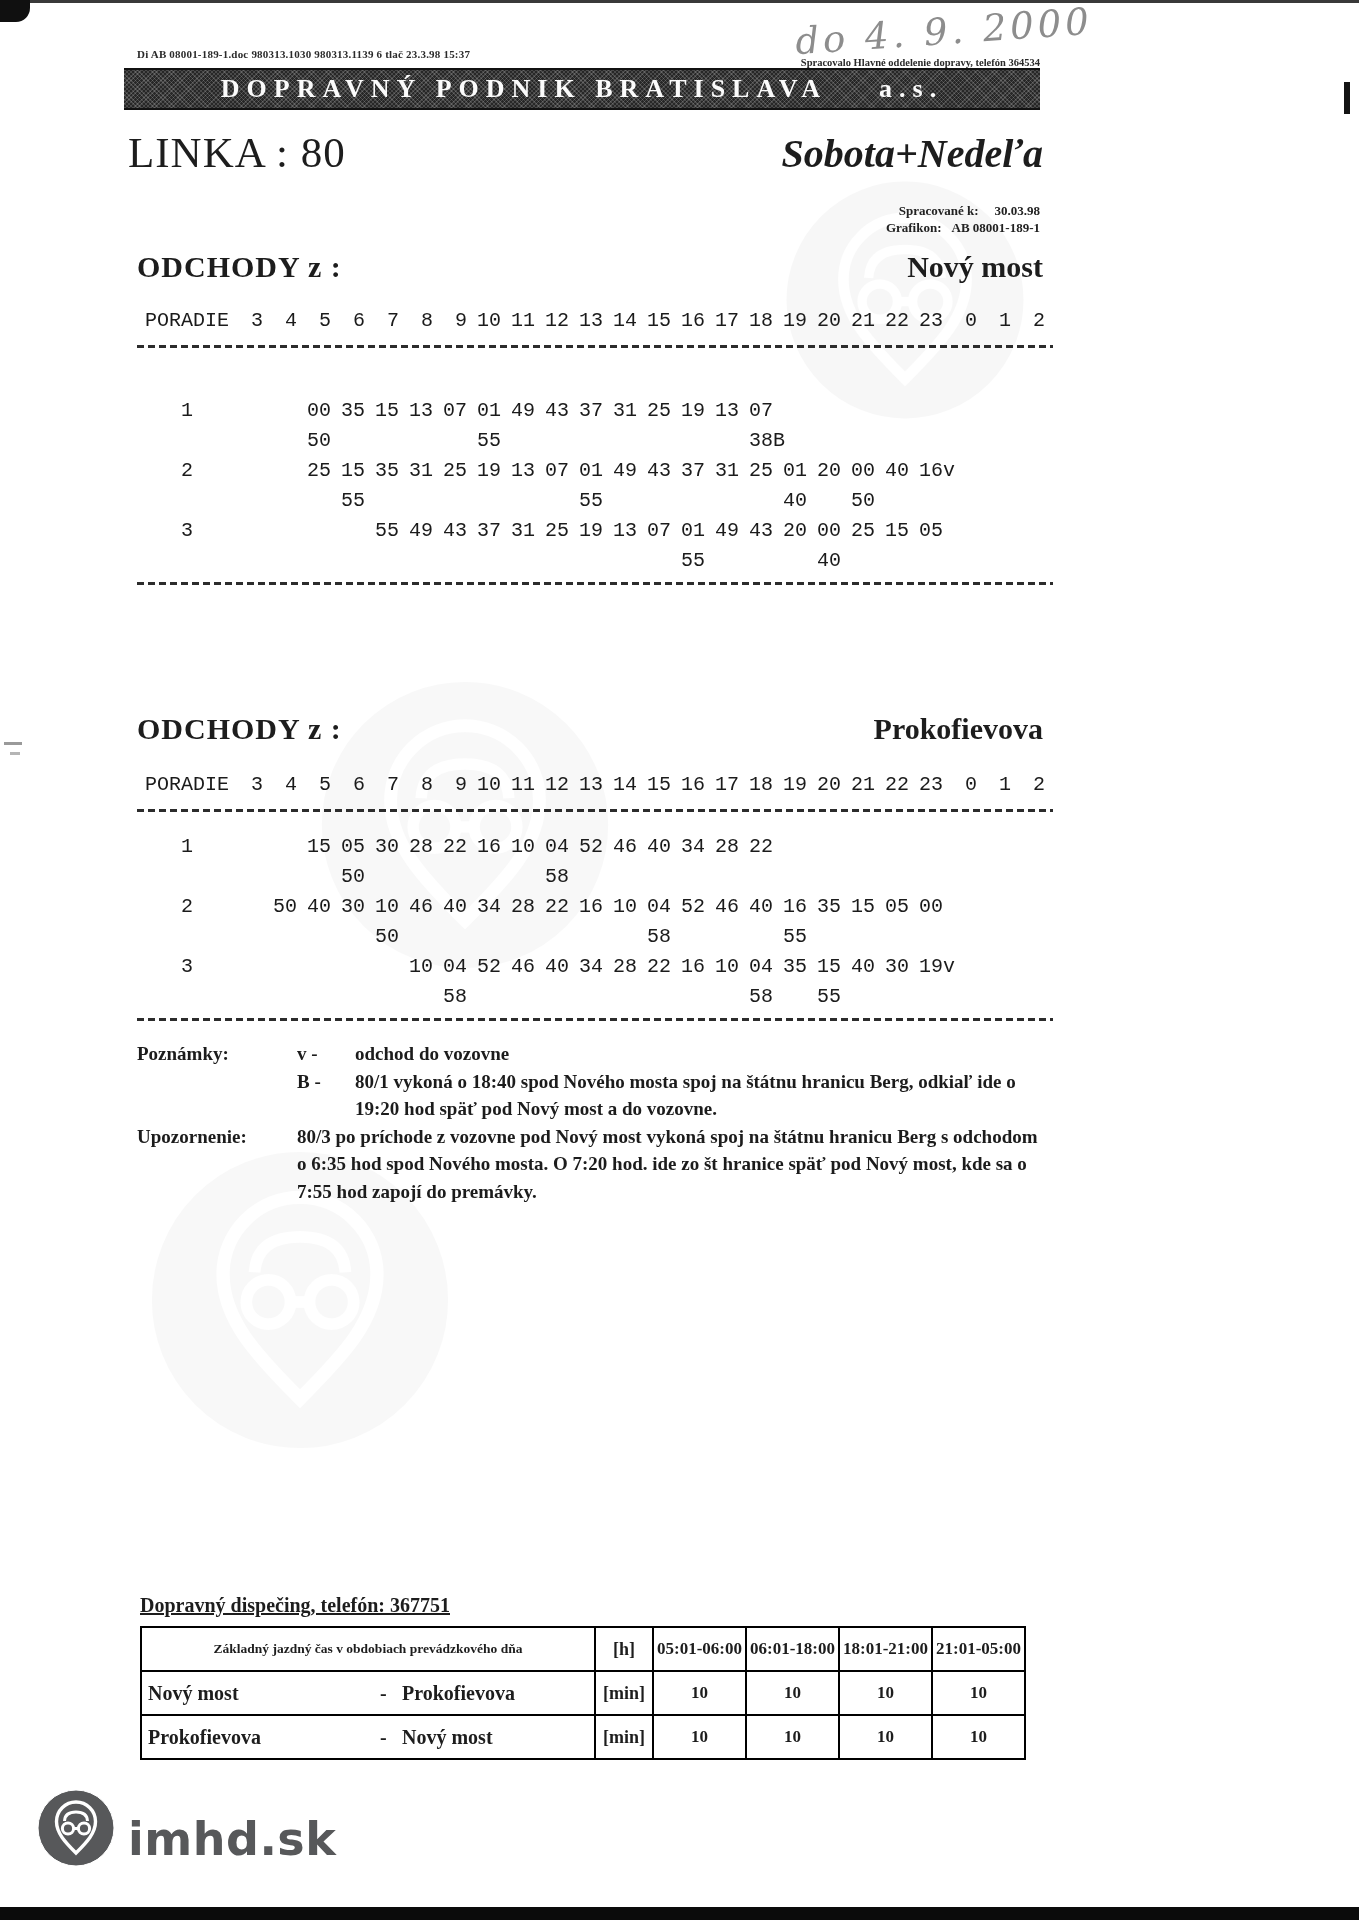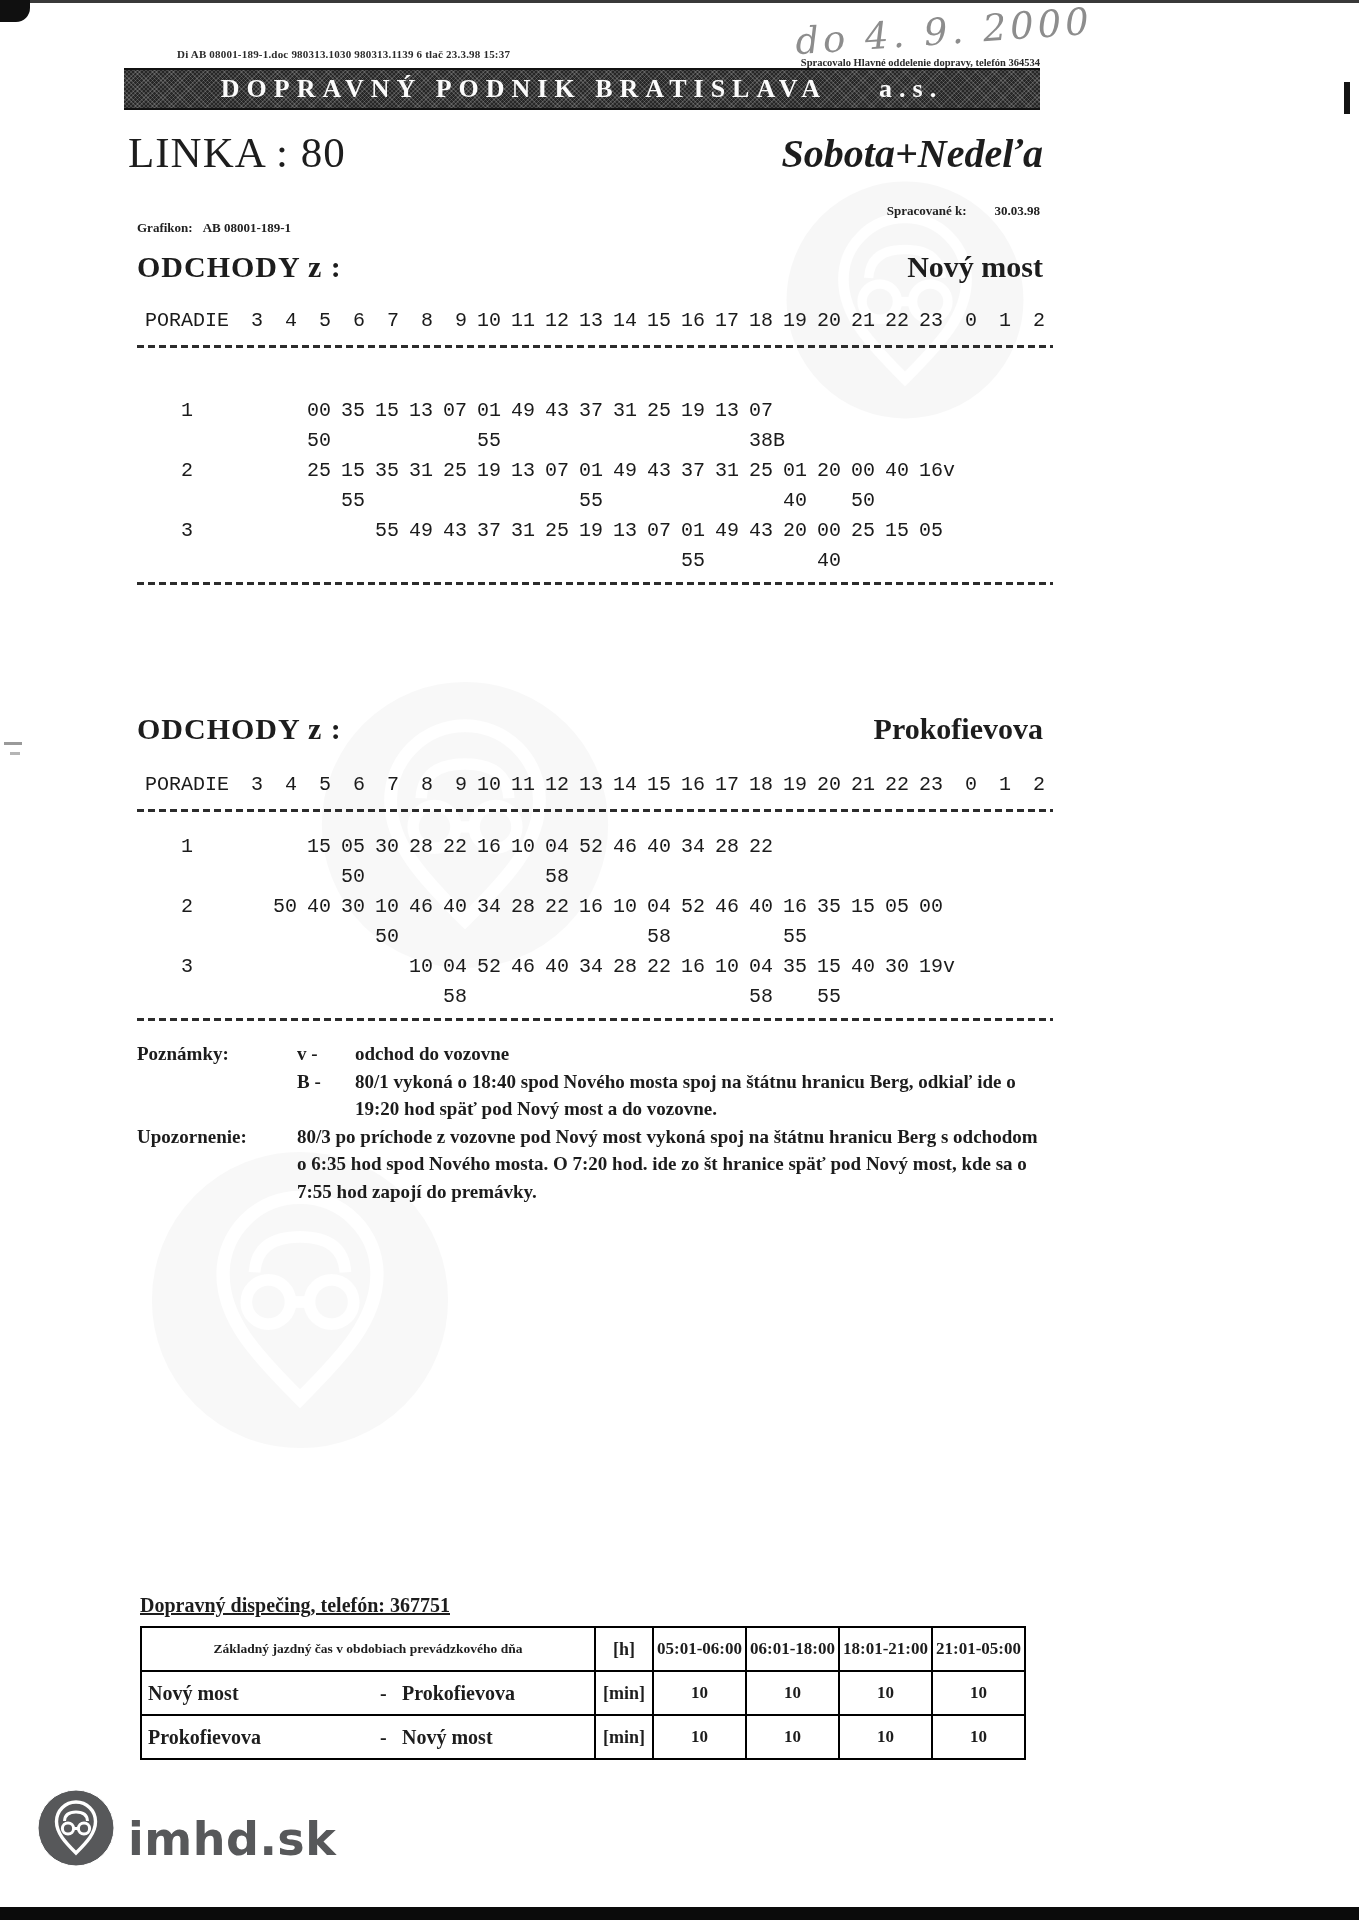--- a/index.html
+++ b/index.html
@@ -12,40 +12,40 @@
   .corner-blob{left:0;top:0;width:30px;height:22px;background:#101010;border-bottom-right-radius:14px;}
   .edge-right-mark{left:1344px;top:82px;width:6px;height:32px;background:#141414;}
   .edge-bottom{left:0;bottom:0;width:1359px;height:13px;background:#0b0b0b;}
   .left-nick{left:4px;top:742px;width:18px;height:3px;background:#9a9a9a;}
   .left-nick2{left:10px;top:752px;width:10px;height:3px;background:#b5b5b5;}
 
   
   .wm{opacity:1;pointer-events:none;}
 
   
-  .print-left{left:137px;top:48px;font-size:11px;font-weight:bold;color:#2a2a2a;letter-spacing:.2px;margin-left:40px;}
+  .print-left{left:137px;top:48px;font-size:11px;font-weight:bold;color:#2a2a2a;letter-spacing:.2px;}
   .print-right{top:57px;width:903px;left:137px;text-align:right;font-size:10.5px;font-weight:bold;color:#2a2a2a;}
 
   .handwriting{left:795px;top:10px;font-family:"DejaVu Serif",serif;font-style:italic;
                font-size:37px;color:#8d8d8d;letter-spacing:4px;transform:rotate(-4deg);white-space:nowrap;}
 
   
   .banner{left:124px;top:68px;width:916px;height:38px;background-color:#272727;
     background-image:repeating-linear-gradient(45deg, rgba(255,255,255,.16) 0 1px, transparent 1px 3px),
                      repeating-linear-gradient(135deg, rgba(255,255,255,.16) 0 1px, transparent 1px 3px);
     border-top:2px solid #111;border-bottom:2px solid #111;
     display:flex;align-items:center;justify-content:center;gap:52px;}
   .banner span{color:#fbfbfb;font-weight:bold;font-size:26px;letter-spacing:7px;white-space:nowrap;}
 
   .line-title{left:128px;top:128px;font-size:43px;font-weight:normal;letter-spacing:1px;}
   .days-title{left:137px;top:130px;width:906px;text-align:right;font-size:40px;font-weight:bold;font-style:italic;}
 
   .meta{left:137px;top:202px;width:903px;text-align:right;font-size:13px;font-weight:bold;line-height:17px;color:#222;}
-  .meta .row{display:flex;justify-content:flex-end;gap:28px;}
-  .meta .row2{display:flex;gap:10px;}
+  .meta .row{display:flex;justify-content:flex-end;gap:16px;}
+  .meta .row2{display:flex;justify-content:flex-end;gap:10px;}
 
   .section-title{font-size:30px;font-weight:bold;letter-spacing:1px;}
   .stop-title{width:906px;text-align:right;font-size:30px;font-weight:bold;}
 
   
   .timetable{left:137px;width:930px;font-family:"Liberation Mono","DejaVu Sans Mono",monospace;
              font-size:20px;color:#1b1b1b;}
   .tt-row{display:grid;grid-template-columns:100px repeat(24,34px);line-height:30px;}
   .tt-cell{text-align:left;padding-left:2px;white-space:nowrap;}
   .tt-head .tt-cell{text-align:right;padding-left:0;padding-right:8px;}

